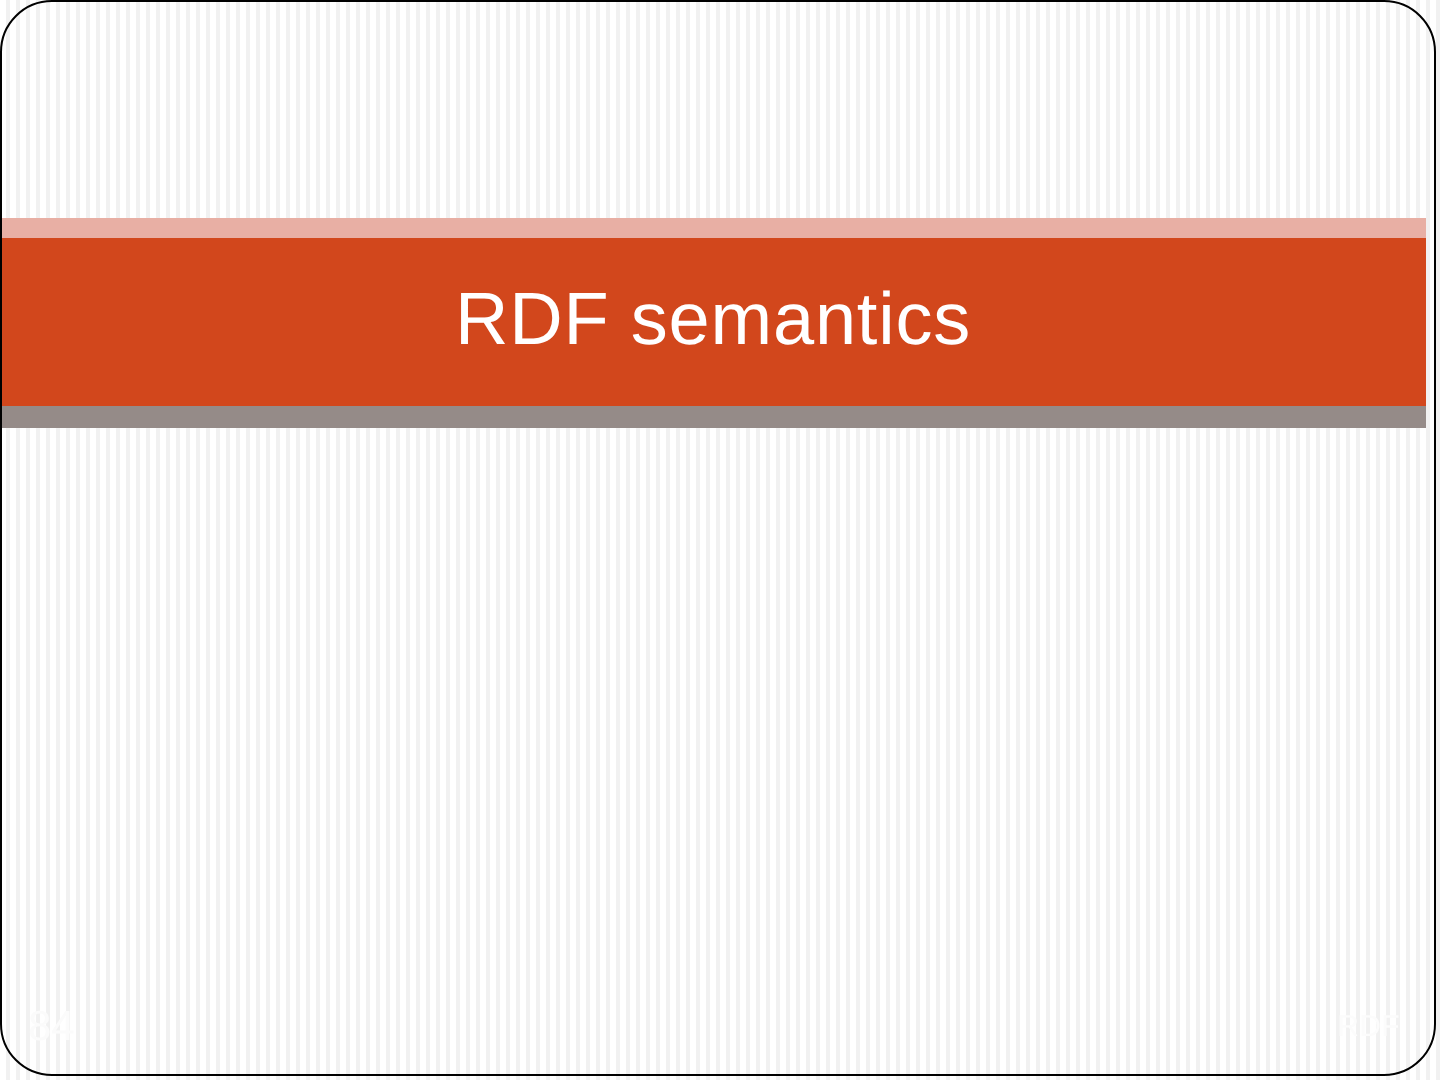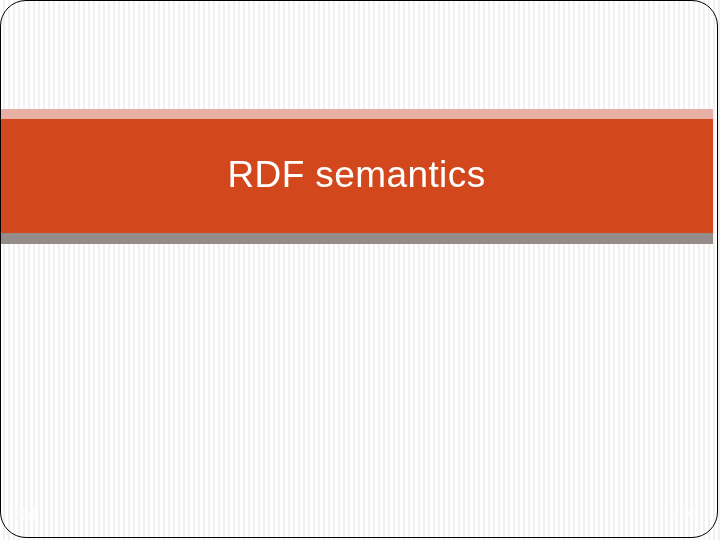--- a/index.html
+++ b/index.html
@@ -59,21 +59,21 @@
   }
 
   .banner-accent-top {
     width: 100%;
     height: 10px;
     background: #e8afa4;
   }
 
   .banner-body {
     width: 100%;
-    height: 114px;
+    height: 84px;
     background: #d2471c;
     display: flex;
     align-items: center;
     justify-content: center;
   }
 
   .banner-accent-bottom {
     width: 100%;
     height: 11px;
     background: #958b88;

